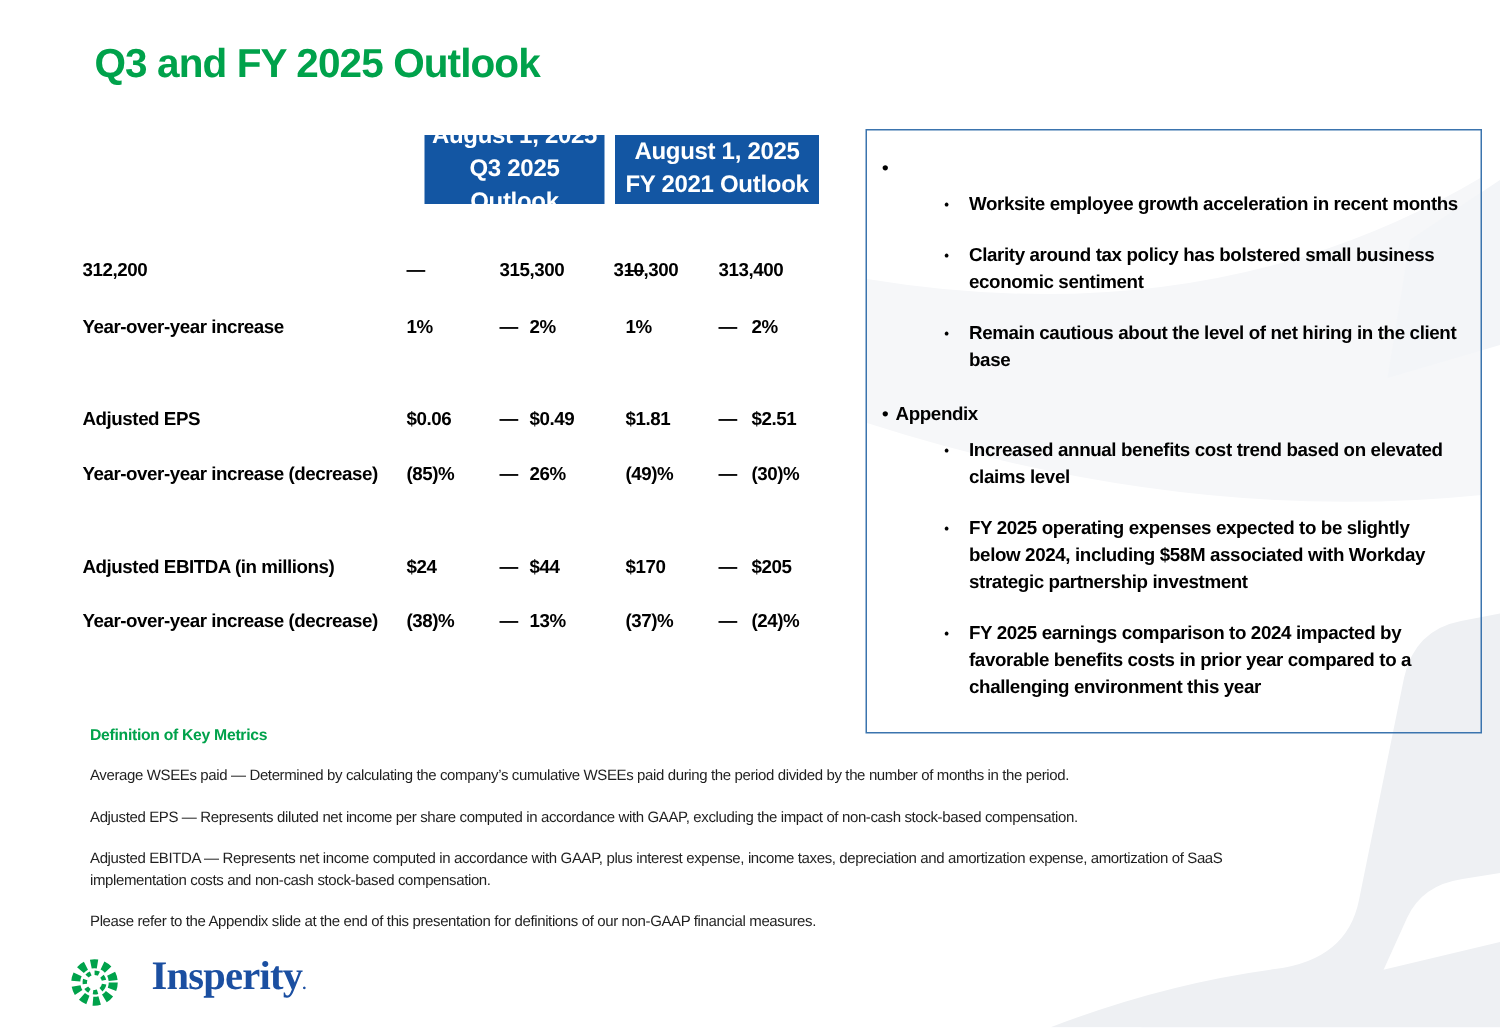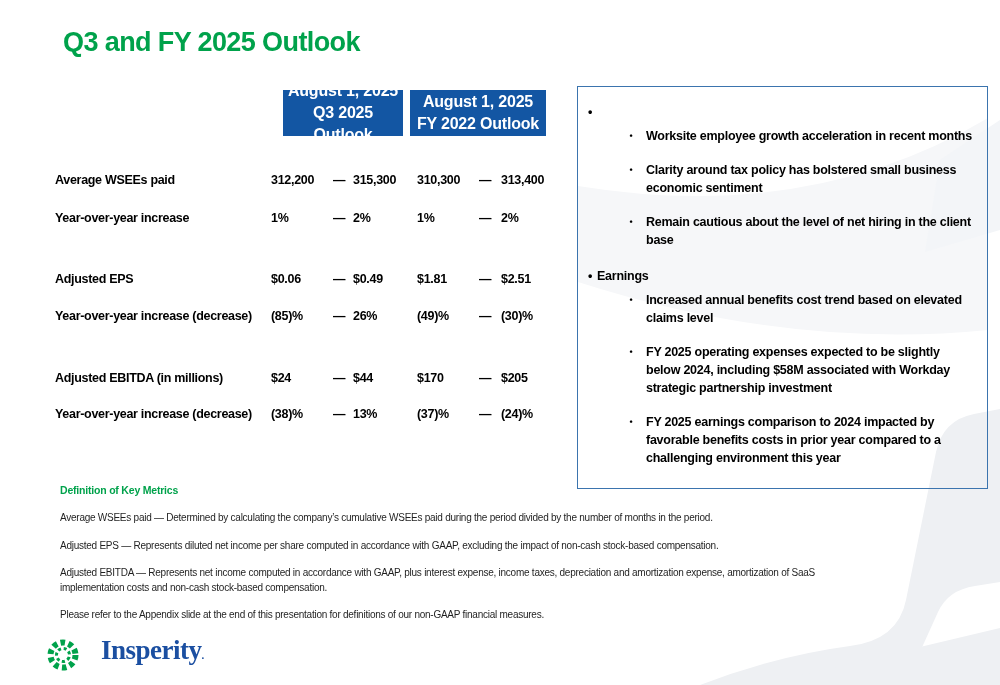--- a/index.html
+++ b/index.html
@@ -92,27 +92,26 @@
   </svg>
 
   <h1 class="title">Q3 and FY 2025 Outlook</h1>
 
   <div class="hdrbox q3">
     <span>August 1, 2025</span>
     <span>Q3 2025 Outlook</span>
   </div>
   <div class="hdrbox fy">
     <span>August 1, 2025</span>
-    <span>FY 2022 Outlook</span>
+    <span>FY 2021 Outlook</span>
   </div>
 
   <div class="otable">
 
     <div class="trow r0">
-      <span class="lbl">Average WSEEs paid</span>
       <span>312,200</span>
       <span>—</span>
       <span>315,300</span>
       <span></span>
       <span>310,300</span>
       <span>—</span>
       <span>313,400</span>
     </div>
 
     <div class="trow r1">
@@ -190,21 +189,21 @@
         <div class="subitem">
           <span class="b2">•</span>
           <span class="txt">Remain cautious about the level of net hiring in the client base</span>
         </div>
       </div>
     </div>
 
     <div class="sec">
       <div class="sec-head">
         <span class="b1">•</span>
-        <span>Earnings</span>
+        <span>Appendix</span>
       </div>
       <div class="sublist">
         <div class="subitem">
           <span class="b2">•</span>
           <span class="txt">Increased annual benefits cost trend based on elevated claims level</span>
         </div>
         <div class="subitem">
           <span class="b2">•</span>
           <span class="txt">FY 2025 operating expenses expected to be slightly below 2024, including $58M associated with Workday strategic partnership investment</span>
         </div>

